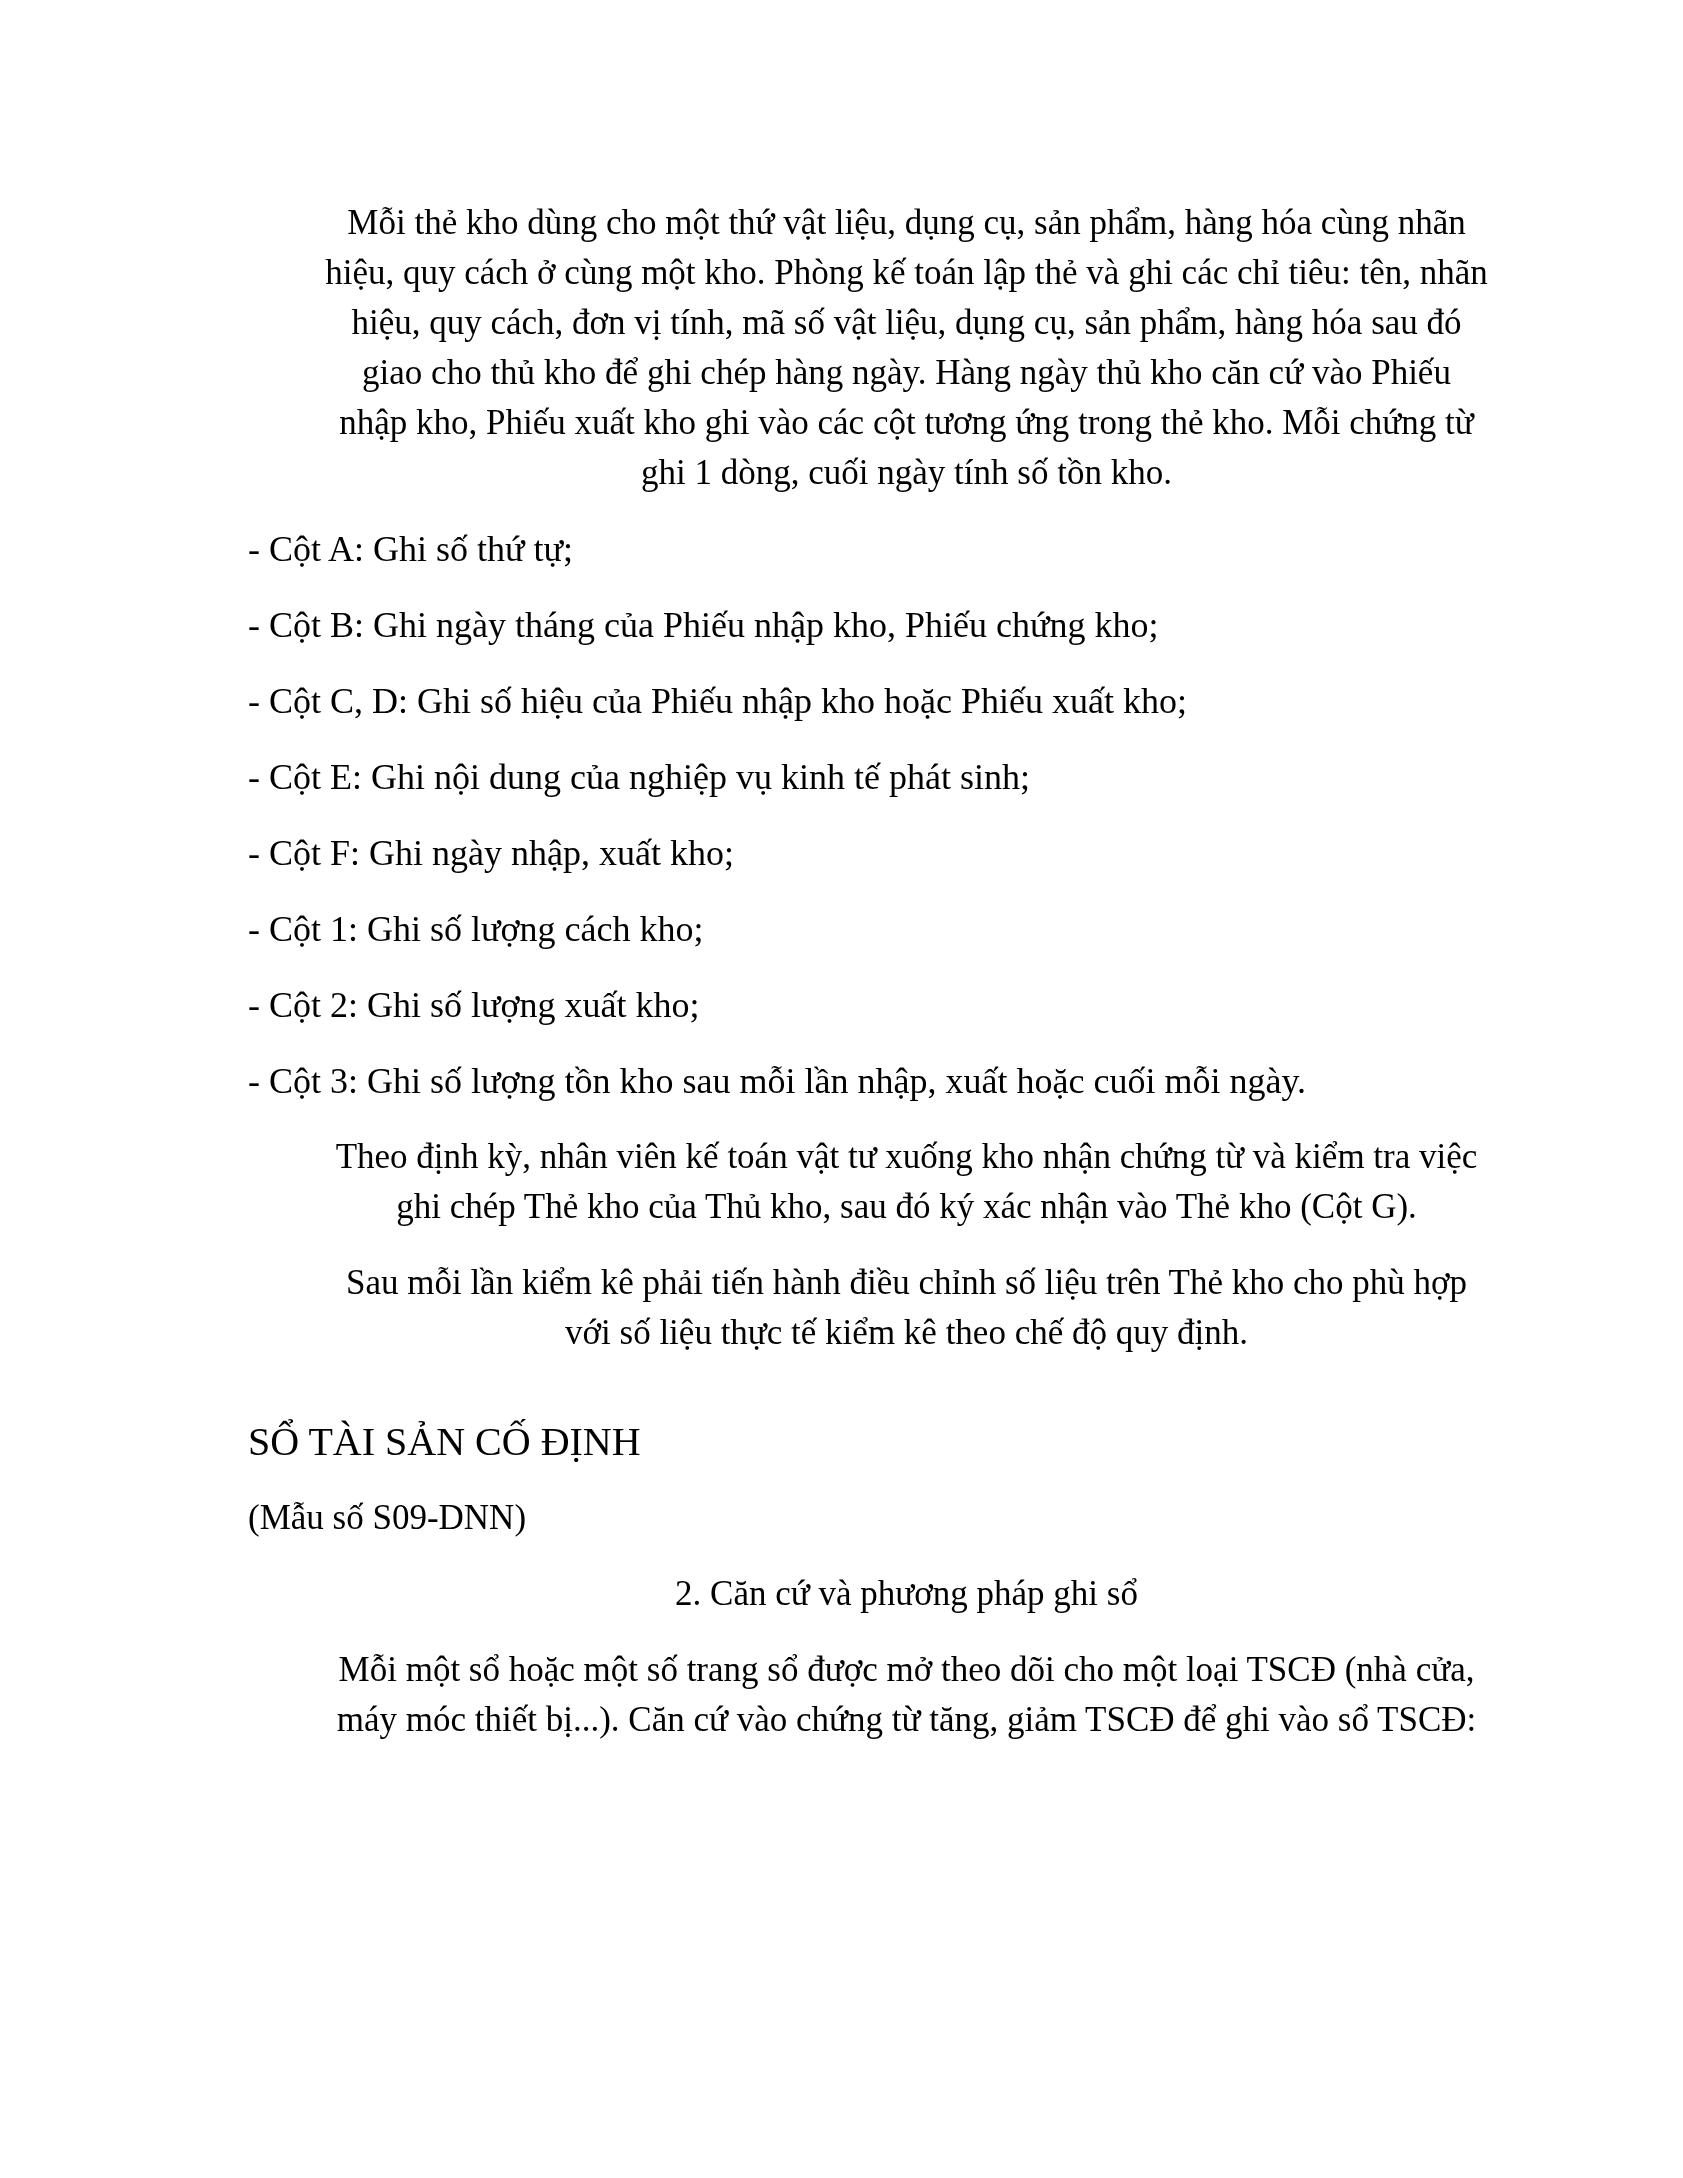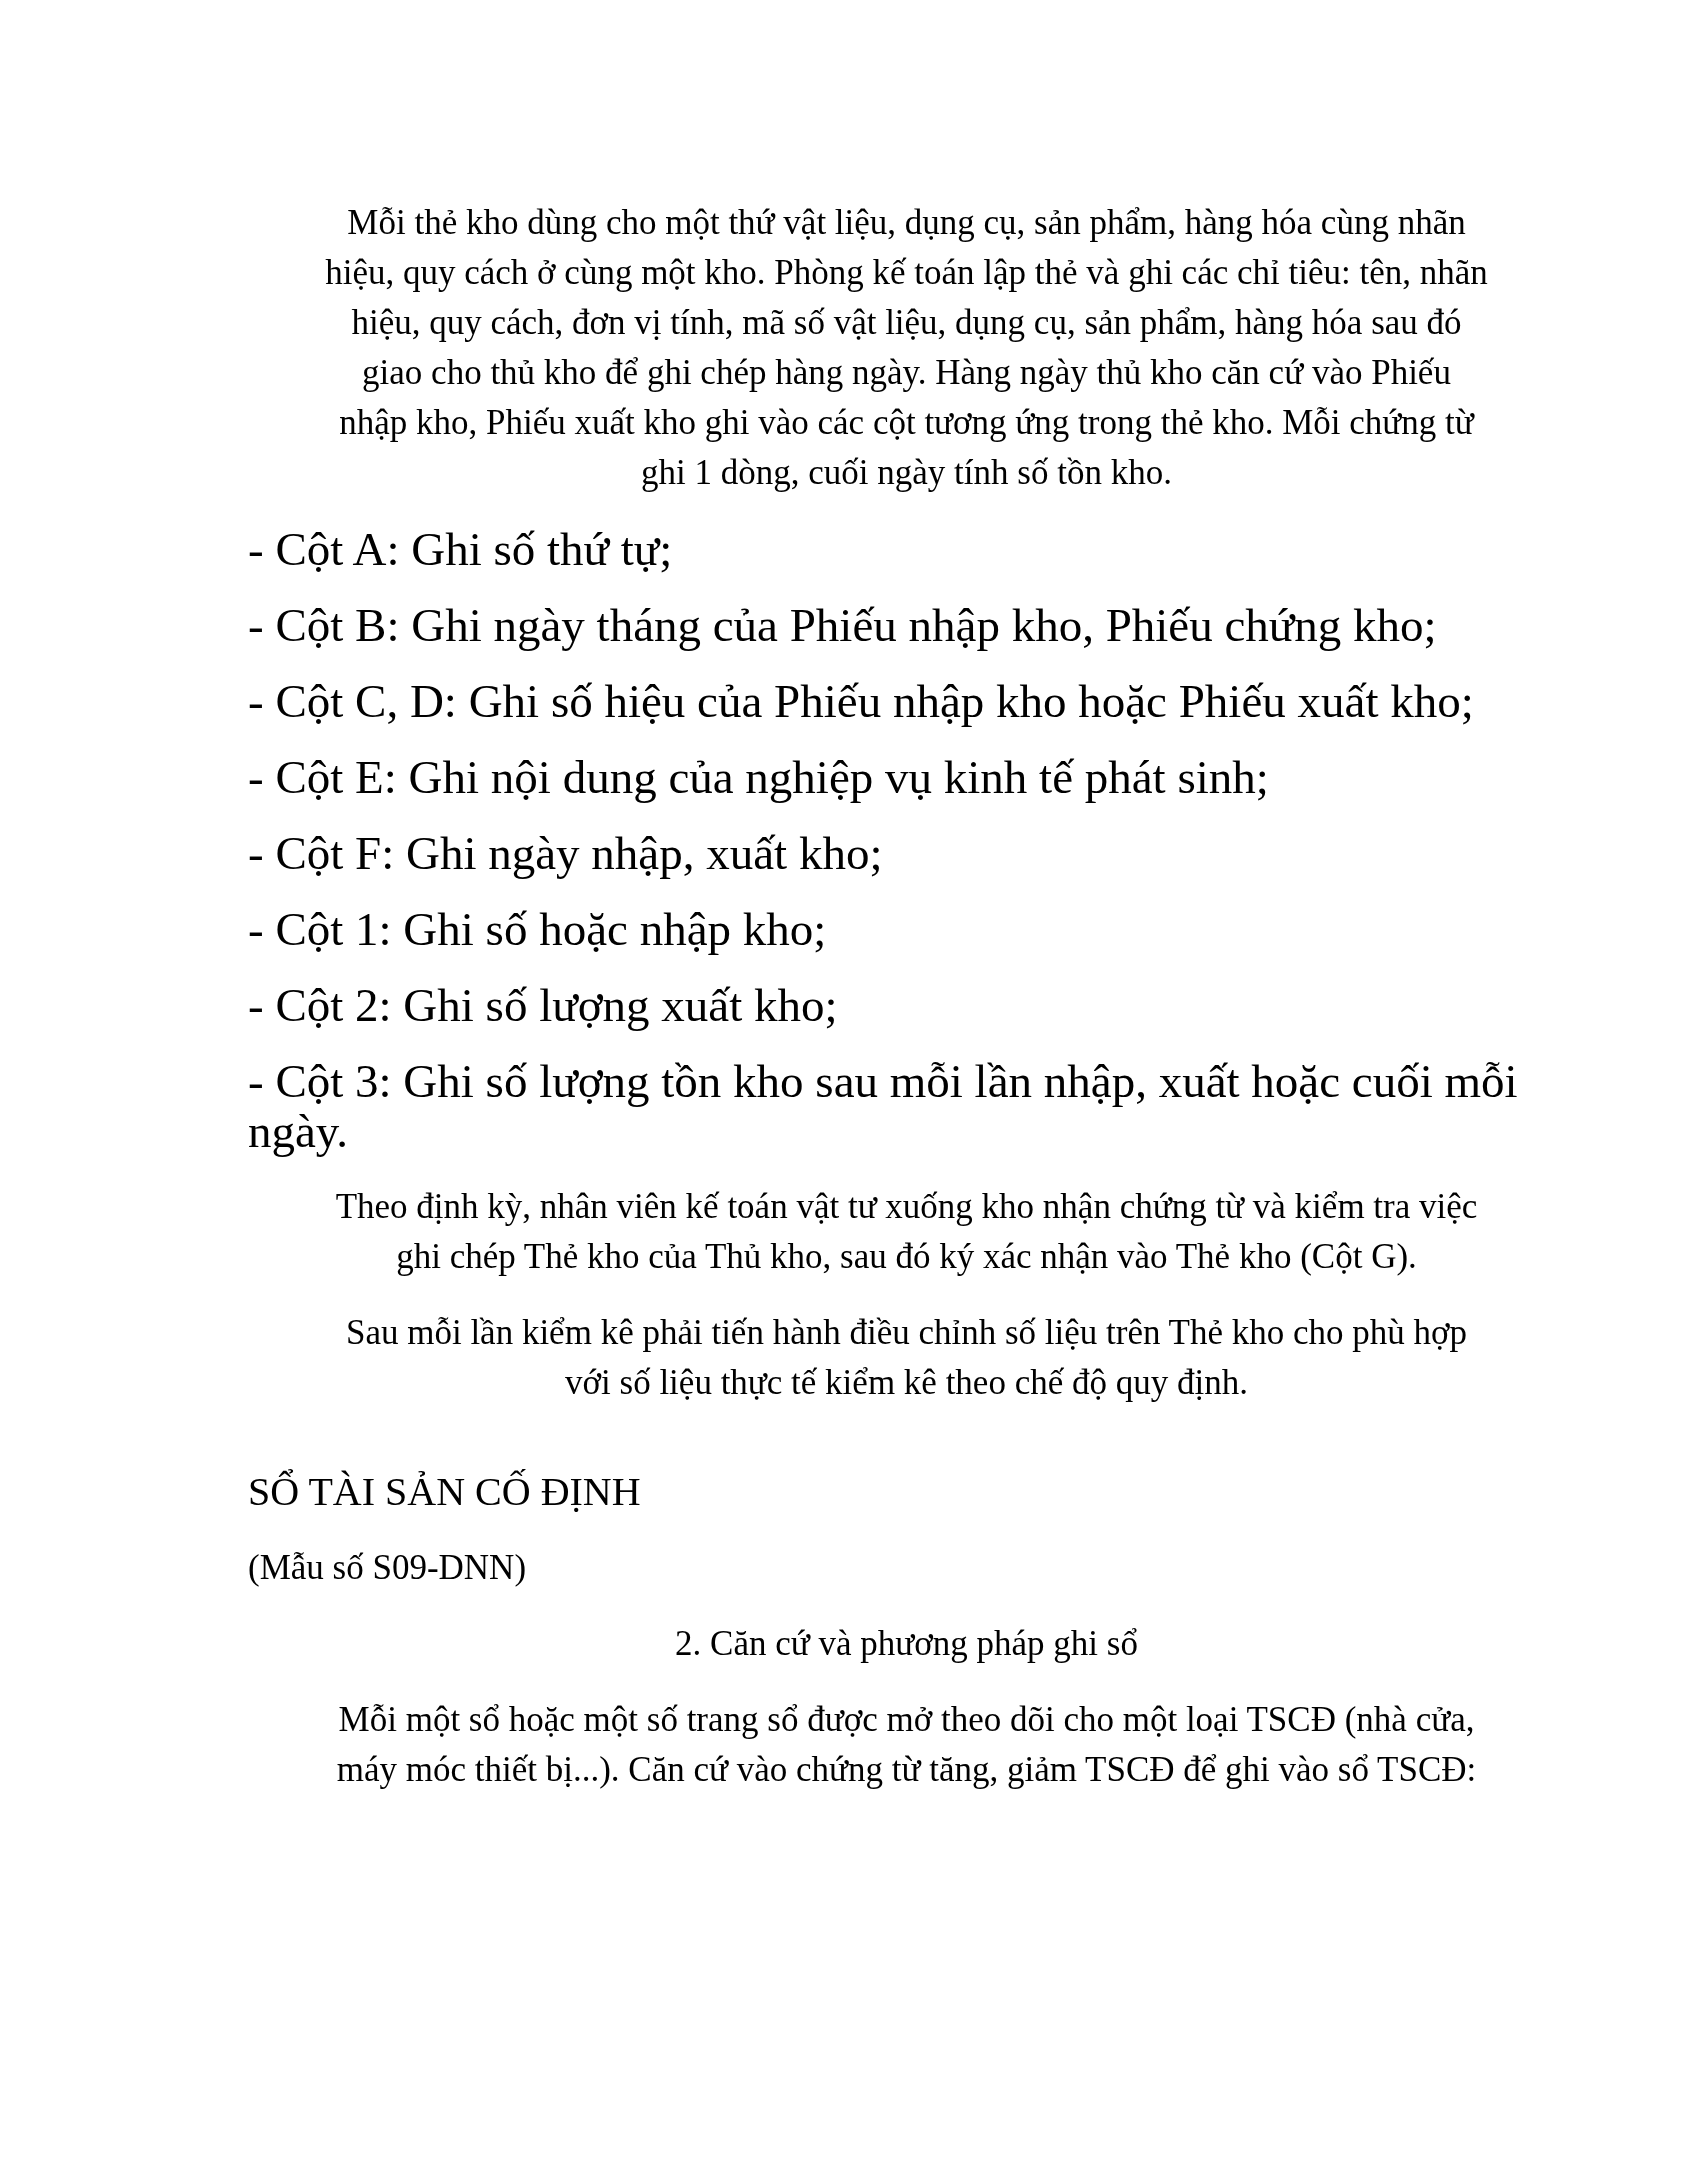--- a/index.html
+++ b/index.html
@@ -26,21 +26,21 @@
   }
   .para {
     font-size: 35px;
     line-height: 50px;
     white-space: pre-line;
     margin: 0 0 26px 0;
     text-align: center;
     font-weight: normal;
   }
   .list-item {
-    font-size: 47px;
+    font-size: 36px;
     line-height: 50px;
     white-space: pre-line;
     margin: 0 0 26px 0;
   }
   .section-title {
     font-size: 40px;
     line-height: 50px;
     font-weight: normal;
     margin: 59px 0 26px 0;
     white-space: pre-line;
@@ -68,21 +68,21 @@
     <p class="list-item">- Cột A: Ghi số thứ tự;</p>
 
     <p class="list-item">- Cột B: Ghi ngày tháng của Phiếu nhập kho, Phiếu chứng kho;</p>
 
     <p class="list-item">- Cột C, D: Ghi số hiệu của Phiếu nhập kho hoặc Phiếu xuất kho;</p>
 
     <p class="list-item">- Cột E: Ghi nội dung của nghiệp vụ kinh tế phát sinh;</p>
 
     <p class="list-item">- Cột F: Ghi ngày nhập, xuất kho;</p>
 
-    <p class="list-item">- Cột 1: Ghi số hoặc nhập kho;</p>
+    <p class="list-item">- Cột 1: Ghi số lượng cách kho;</p>
 
     <p class="list-item">- Cột 2: Ghi số lượng xuất kho;</p>
 
     <p class="list-item">- Cột 3: Ghi số lượng tồn kho sau mỗi lần nhập, xuất hoặc cuối mỗi ngày.</p>
 
     <p class="para">Theo định kỳ, nhân viên kế toán vật tư xuống kho nhận chứng từ và kiểm tra việc
 ghi chép Thẻ kho của Thủ kho, sau đó ký xác nhận vào Thẻ kho (Cột G).</p>
 
     <p class="para">Sau mỗi lần kiểm kê phải tiến hành điều chỉnh số liệu trên Thẻ kho cho phù hợp
 với số liệu thực tế kiểm kê theo chế độ quy định.</p>

